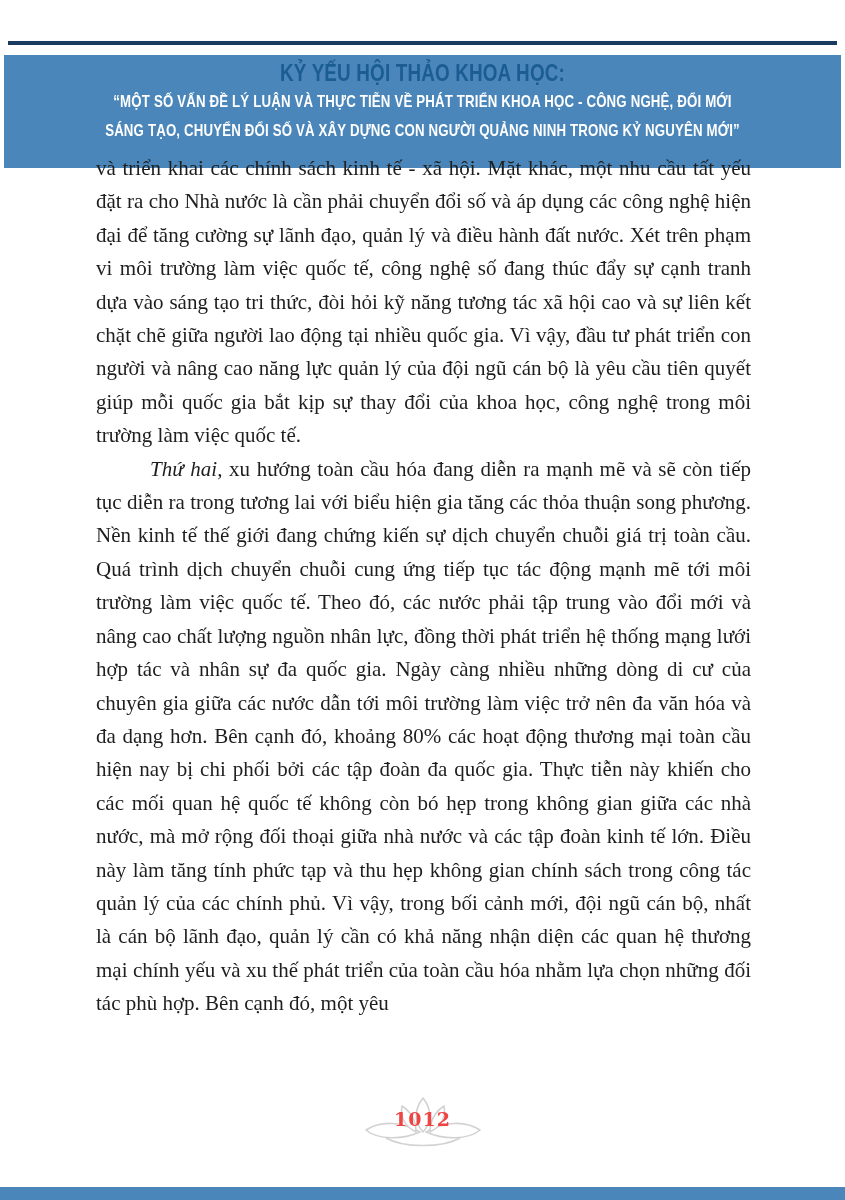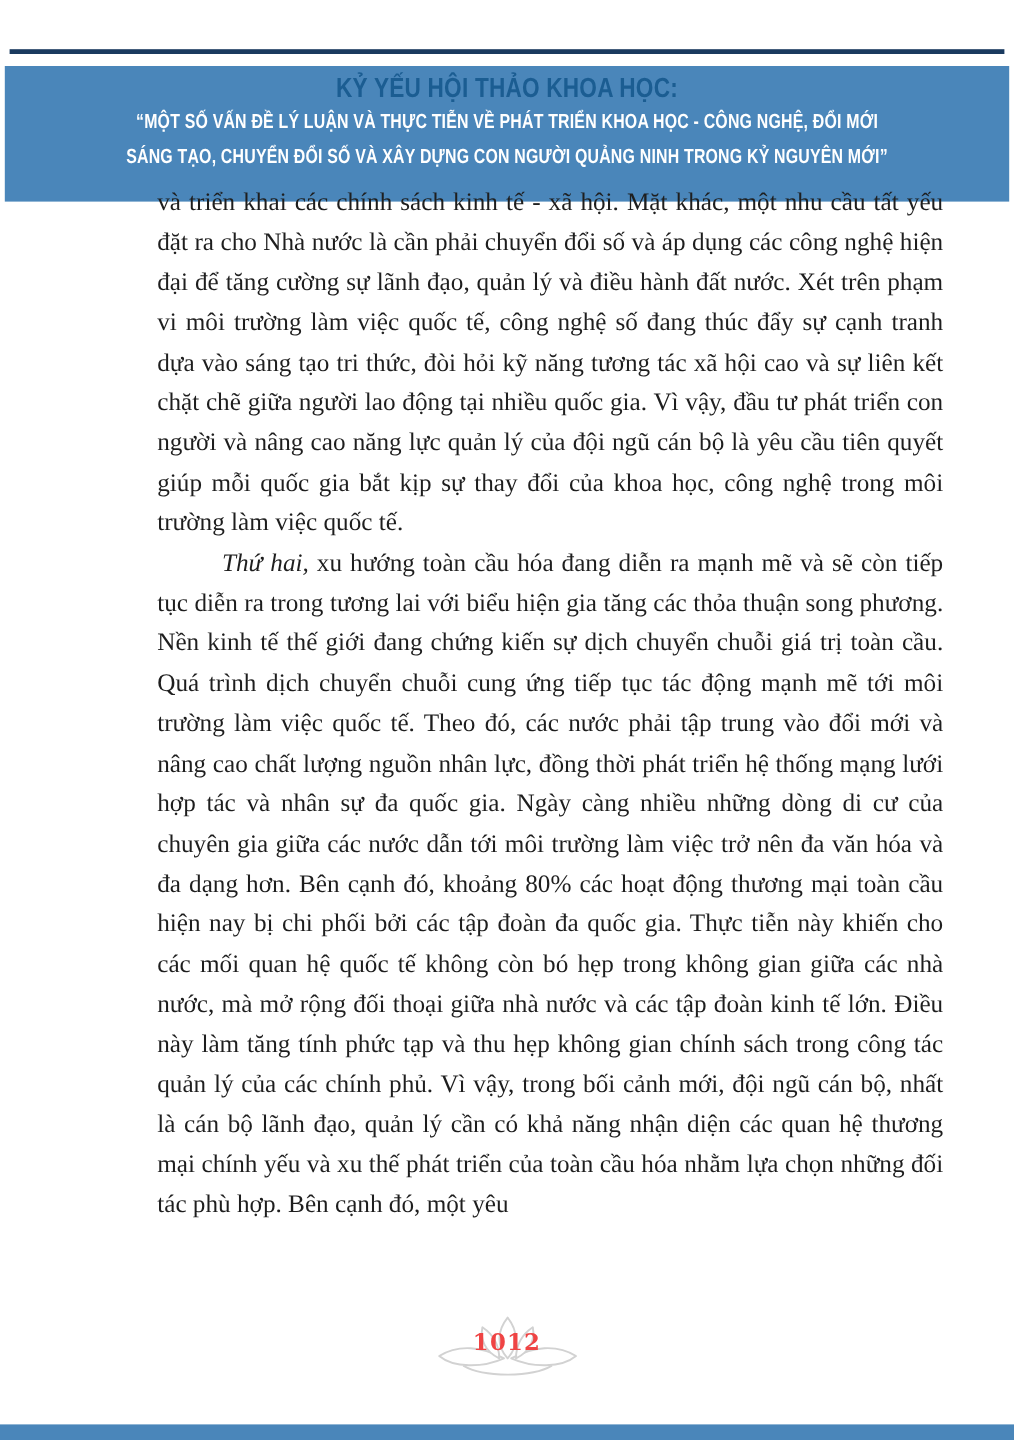--- a/index.html
+++ b/index.html
@@ -24,21 +24,20 @@
   }
   .h-sub {
     color:#ffffff; font-size:17px; line-height:29px; white-space:nowrap;
     transform:scaleX(0.78); transform-origin:50% 50%;
     letter-spacing:0.2px;
   }
   .body-text {
     position:absolute; left:96px; top:152px; width:655px;
     color:#1e1e1e; font-size:21px; line-height:33.4px;
     text-align:justify;
-    margin-left:35px;
   }
   .body-text p { margin:0; padding:0; }
   .para.p2 { text-indent:54px; }
   .para.p2 em { }
   .footer {
     position:absolute; left:0; top:1094px; width:845px; height:62px;
     text-align:center;
   }
   .lotus {
     position:absolute; left:50%; top:0; transform:translateX(-50%);

